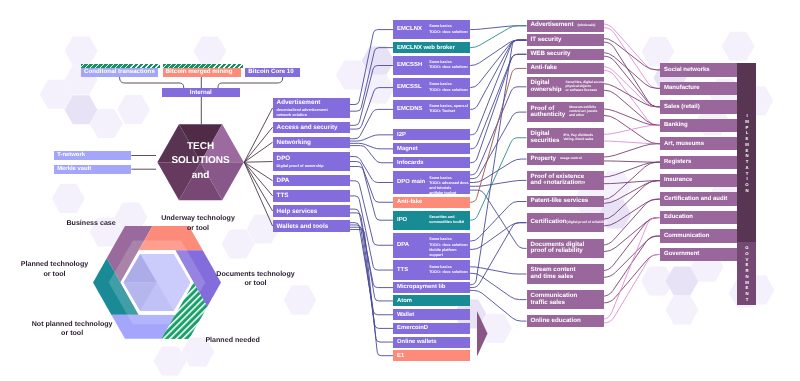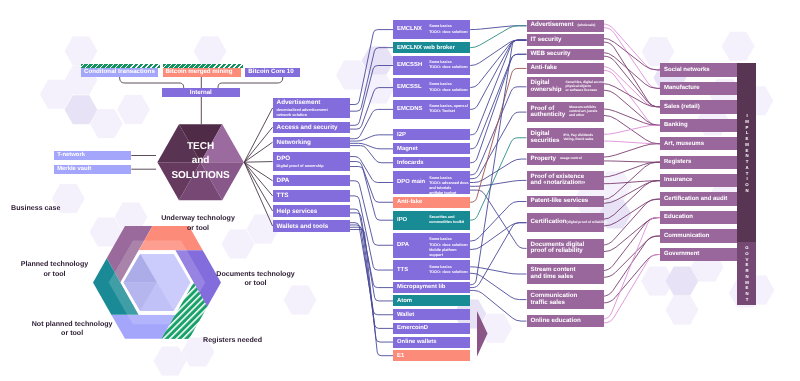--- a/index.html
+++ b/index.html
@@ -223,22 +223,22 @@
       <span class="bx-label">Internal</span>
     </div>
     <div class="box lb" style="left:53.7px;top:151px;width:77.5px;height:9px">
       <span class="bx-label">T-network</span>
     </div>
     <div class="box lb" style="left:53.7px;top:164.7px;width:77.5px;height:9px">
       <span class="bx-label">Merkle vault</span>
     </div>
     <div class="hextext" style="left:155.6px;top:140.2px">
       <div>TECH</div>
+      <div>SOLUTIONS</div>
       <div>and</div>
-      <div>SOLUTIONS</div>
     </div>
     <div class="box ho" style="left:272.6px;top:97.9px;width:77.2px;height:19.9px">
       <div class="hocol">
         <span class="bx-label">Advertisement</span>
         <span class="bx-sub">decentralized advertisement
 network solution</span>
       </div>
     </div>
     <div class="box ho" style="left:272.6px;top:121.5px;width:77.2px;height:11.4px">
       <div class="hocol">
@@ -448,23 +448,23 @@
     </div>
     <div class="box c3" style="left:660px;top:247.80px;width:76.7px;height:13.4px">
       <span class="bx-label">Government</span>
     </div>
     <div class="vbar" style="left:736.7px;top:63.2px;width:19.3px;height:179.2px;background:#583552">
       <span class="vbar-txt">IMPLEMENTATION</span>
     </div>
     <div class="vbar" style="left:736.7px;top:242.4px;width:19.3px;height:62.3px;background:#764874">
       <span class="vbar-txt">GOVERNMENT</span>
     </div>
-    <div class="legend-txt" style="left:11.10px;top:204px;width:160px;text-align:left">Business case</div>
+    <div class="legend-txt" style="left:11.10px;top:219px;width:160px;text-align:center">Business case</div>
     <div class="legend-txt" style="left:118px;top:214.00px;width:160px;text-align:center">Underway technology
 or tool</div>
     <div class="legend-txt" style="left:-25.50px;top:260.00px;width:160px;text-align:center">Planned technology
 or tool</div>
     <div class="legend-txt" style="left:175.50px;top:269.50px;width:160px;text-align:center">Documents technology
 or tool</div>
     <div class="legend-txt" style="left:-7.90px;top:319.50px;width:160px;text-align:center">Not planned technology
 or tool</div>
-    <div class="legend-txt" style="left:152.60px;top:336.00px;width:160px;text-align:center">Registers needed</div>
+    <div class="legend-txt" style="left:152.60px;top:336.00px;width:160px;text-align:center">Planned needed</div>
   </div>
 
 </body></html>

